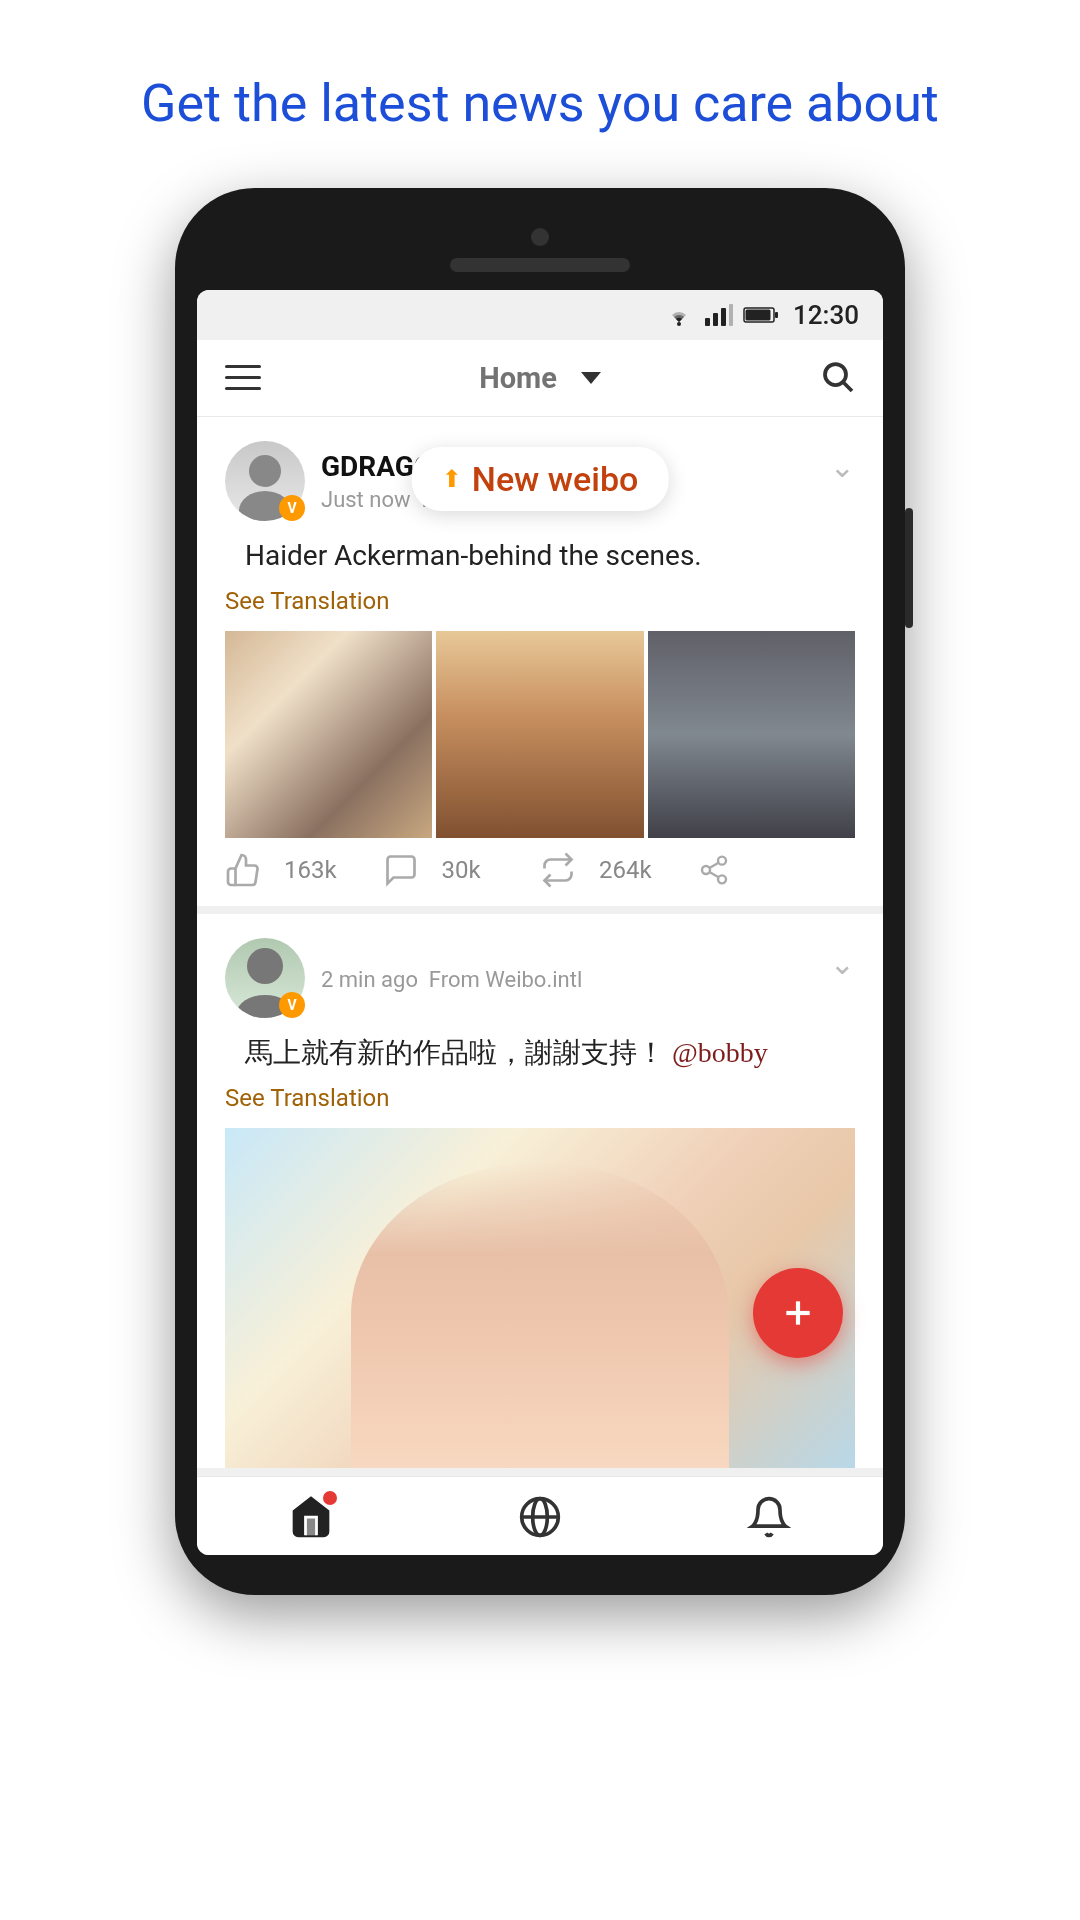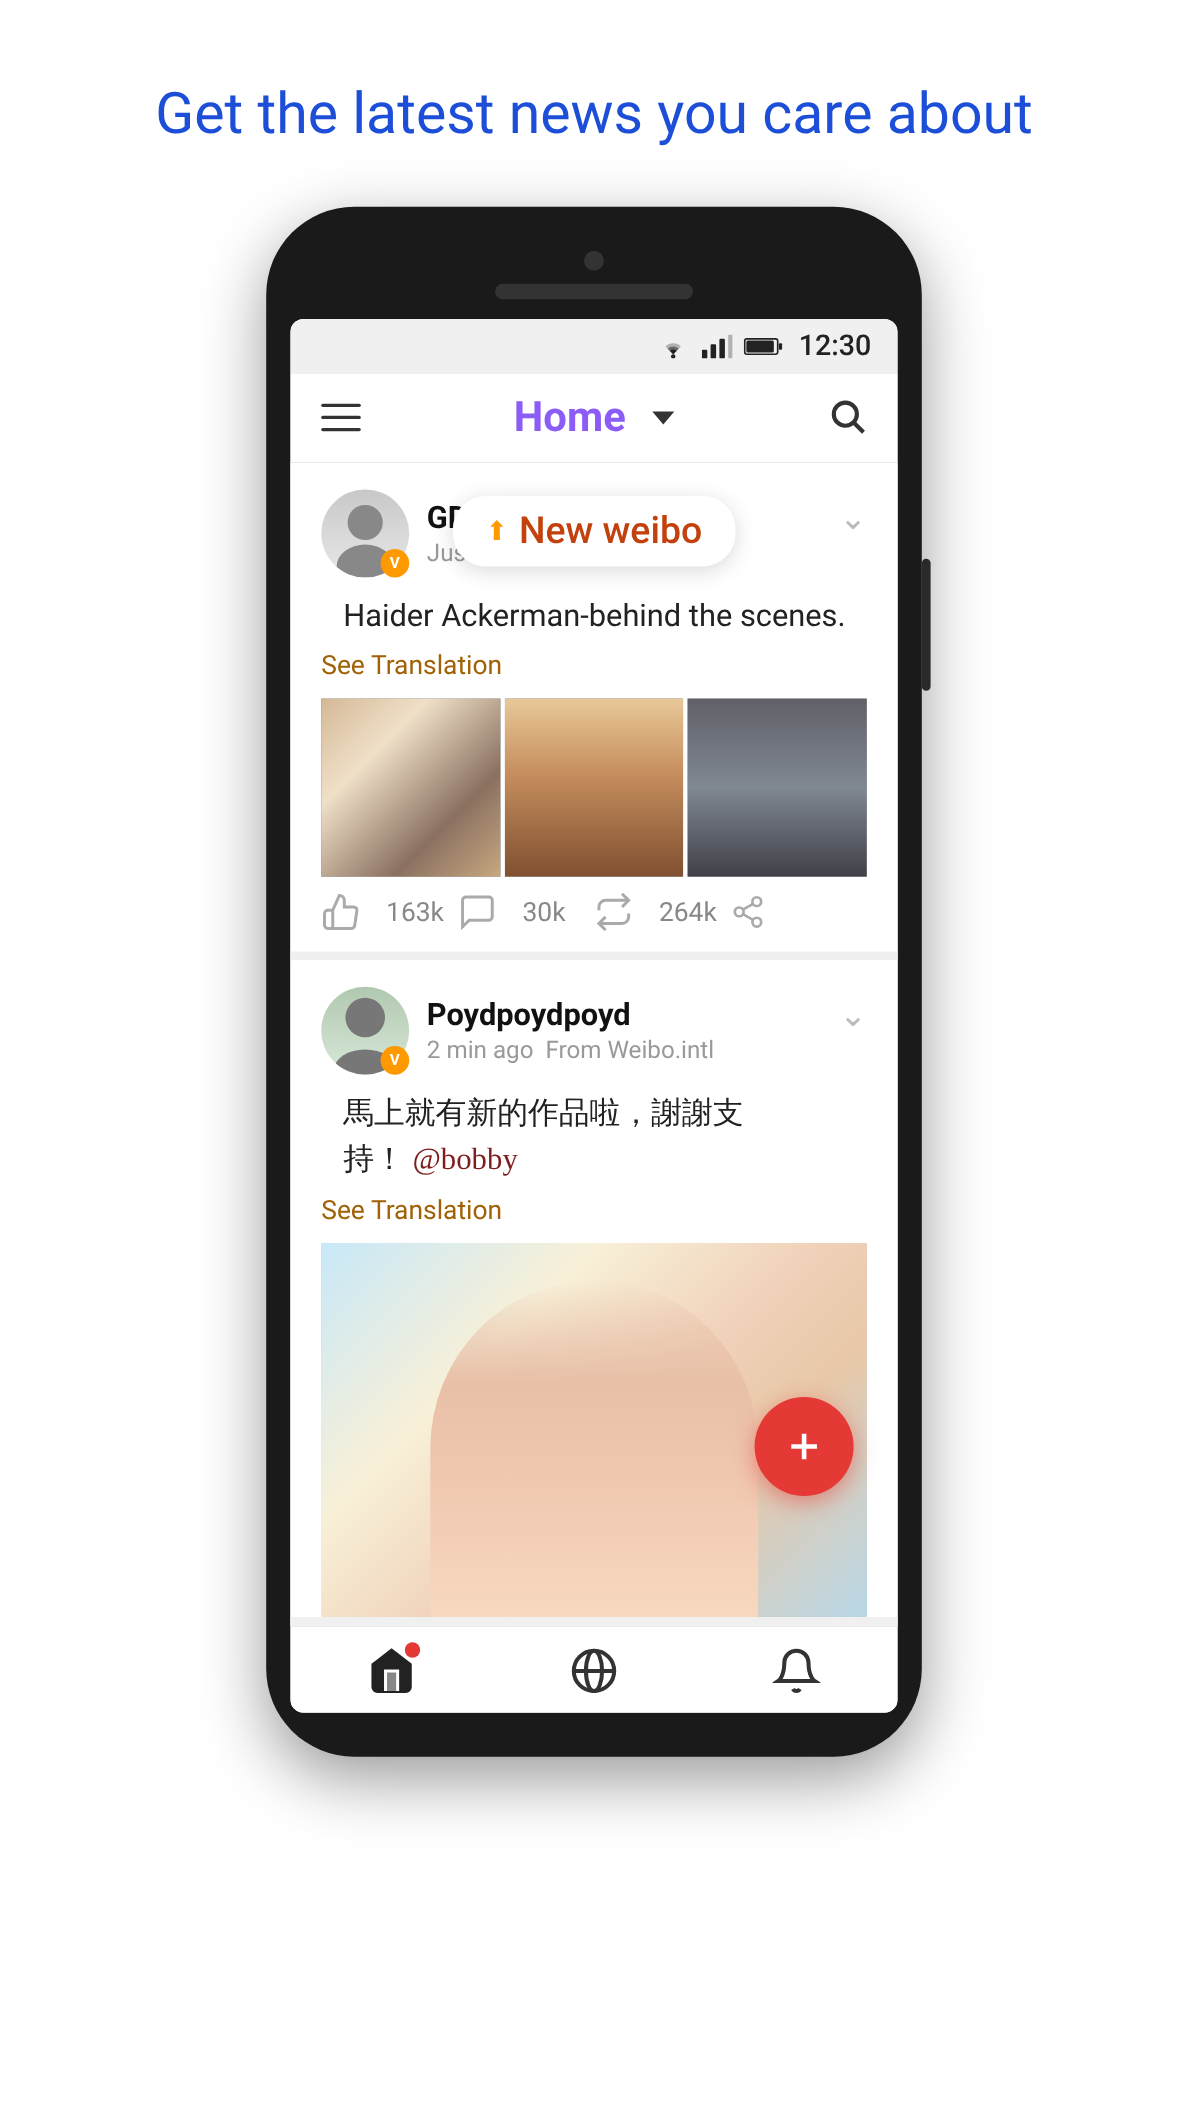--- a/index.html
+++ b/index.html
@@ -20,21 +20,21 @@
       font-size: 52px;
       font-weight: 400;
       color: #1d4ed8;
       text-align: center;
       padding: 70px 80px 50px;
       line-height: 1.3;
     }
 
     
     .phone-frame {
-      width: 596px;
+      width: 730px;
       background: #1a1a1a;
       border-radius: 80px;
       padding: 40px 22px;
       box-shadow: 0 20px 60px rgba(0,0,0,0.4);
       position: relative;
     }
 
     
     .phone-top {
       display: flex;
@@ -104,23 +104,23 @@
       display: block;
       width: 36px;
       height: 3px;
       background: #333;
       border-radius: 2px;
     }
     .header-title {
       display: flex;
       align-items: center;
       gap: 24px;
-      font-size: 38px;
+      font-size: 29px;
       font-weight: 700;
-      color: #8b5cf6;
+      color: #737373;
     }
     .chevron-down {
       width: 0;
       height: 0;
       border-left: 10px solid transparent;
       border-right: 10px solid transparent;
       border-top: 12px solid #333;
       display: inline-block;
     }
     .search-icon svg {
@@ -554,21 +554,20 @@
             <div class="avatar-wrap">
               <div class="avatar-circle avatar-poyd">
                 <svg viewBox="0 0 80 80" xmlns="http://www.w3.org/2000/svg">
                   <circle cx="40" cy="28" r="18" fill="#777"></circle>
                   <ellipse cx="40" cy="75" rx="28" ry="18" fill="#777"></ellipse>
                 </svg>
               </div>
               <div class="vip-badge">V</div>
             </div>
             <div class="post-meta">
-              <span class="username">Poydpoydpoyd</span>
               <span class="post-time">
                 <span>2 min ago</span>&nbsp;&nbsp;<span>From Weibo.intl</span>
               </span>
             </div>
           </div>
           <div class="chevron-icon">⌄</div>
         </div>
 
         <div class="post-content">
           <span>馬上就有新的作品啦，謝謝支持！</span>&nbsp;<span class="mention">@bobby</span>

